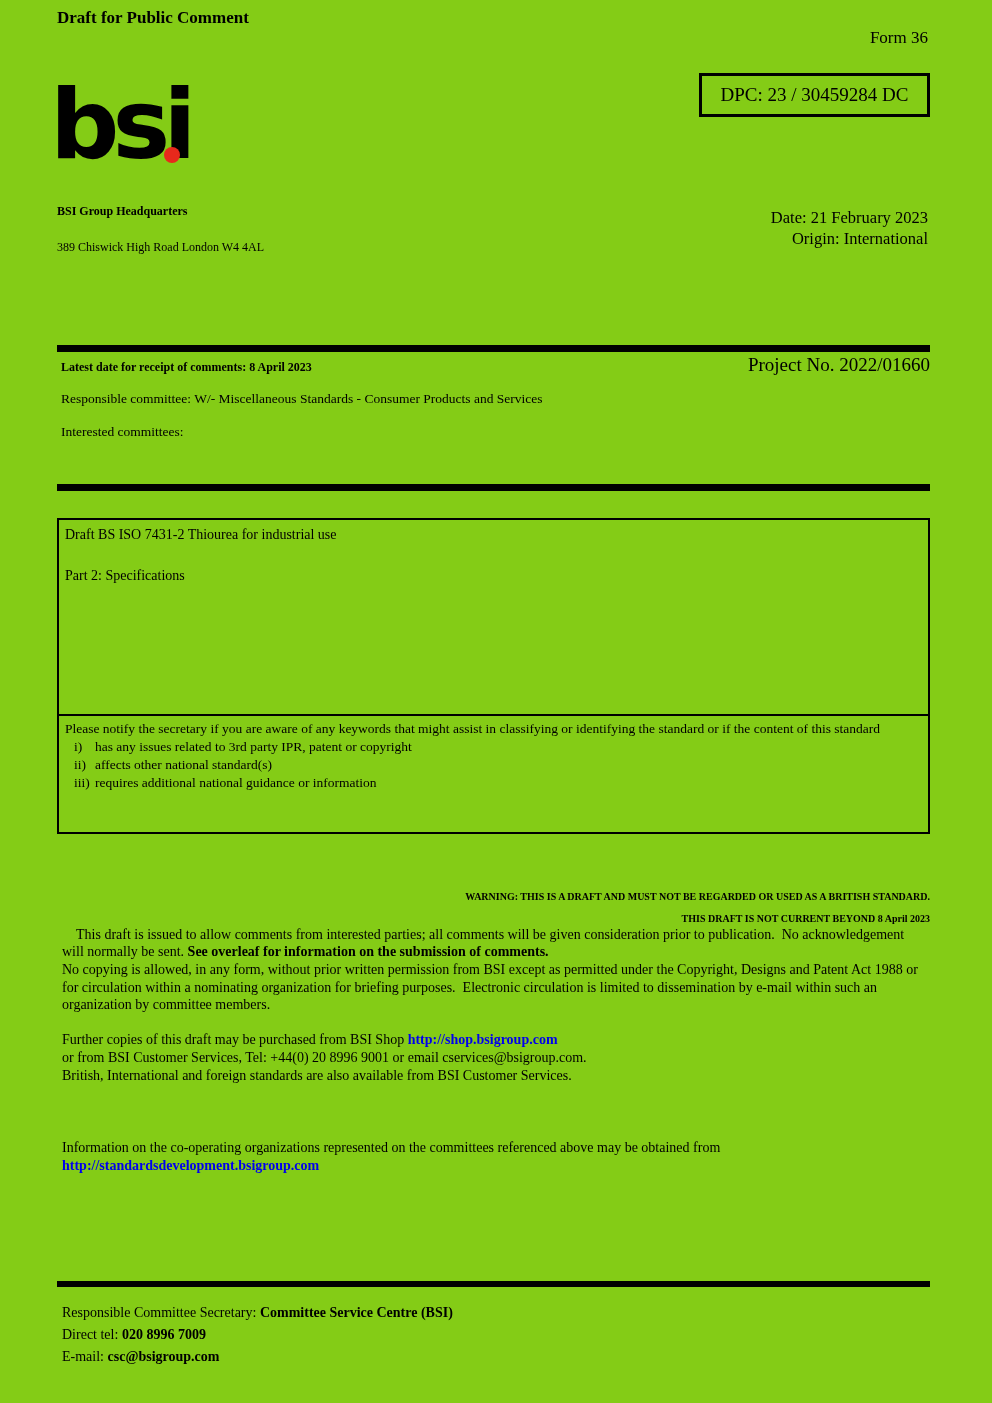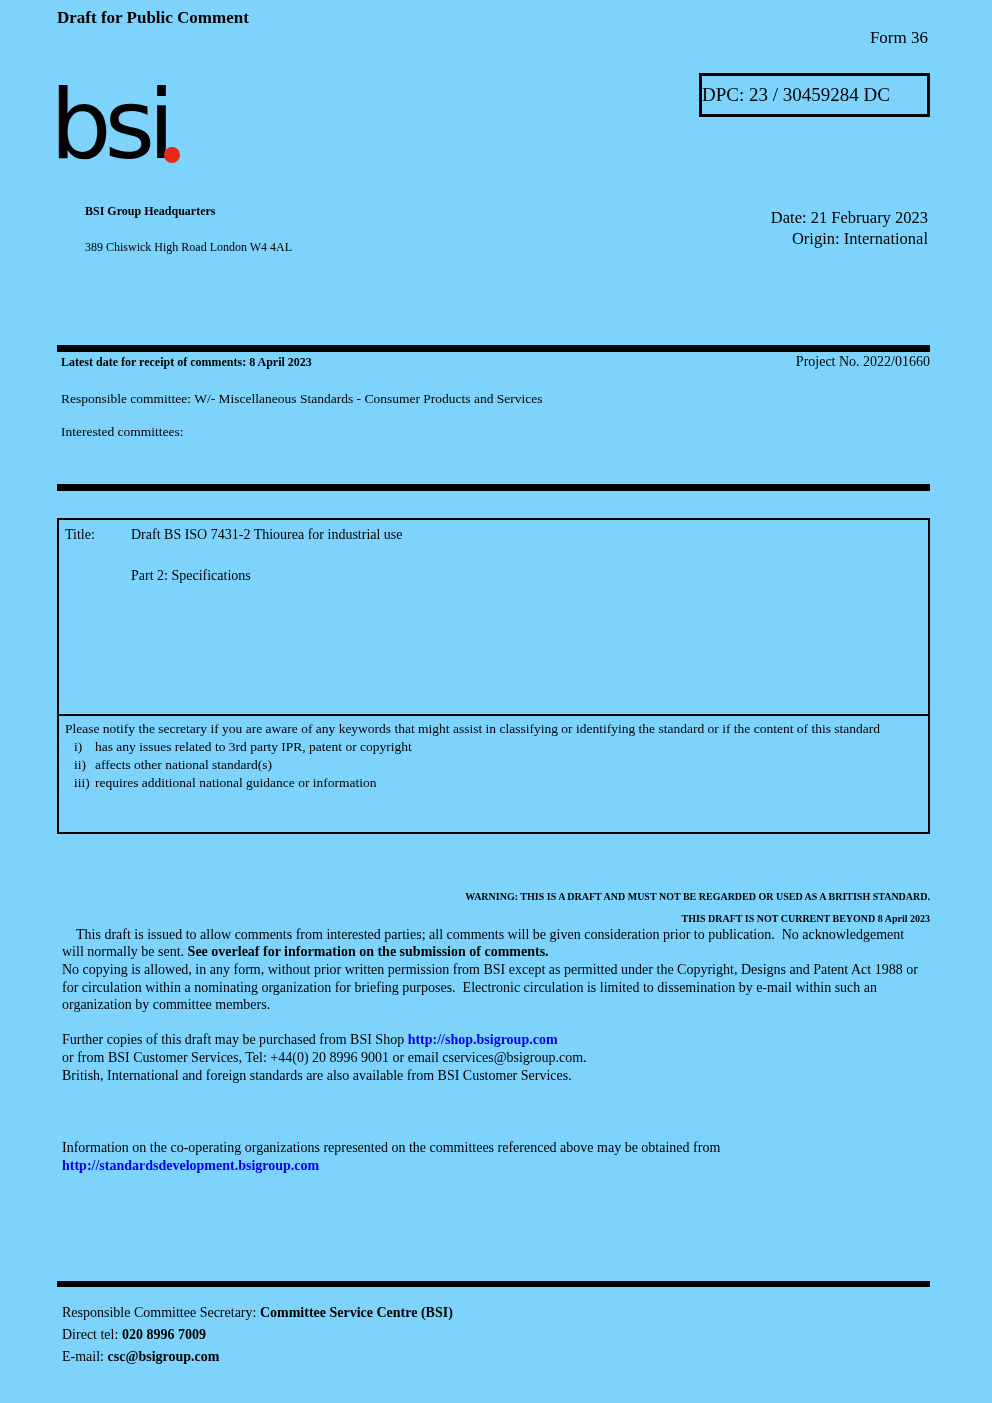--- a/index.html
+++ b/index.html
@@ -2,70 +2,70 @@
 <html><head>
 <meta charset="utf-8">
 <style>
   * { margin: 0; padding: 0; box-sizing: border-box; }
   html, body { background: #888; }
   .page {
     position: relative;
     width: 992px;
     height: 1403px;
     margin: 0 auto;
-    background: #7dd3fc;
+    background: #84cc16;
     color: #000000;
     font-family: "Liberation Serif", serif;
     overflow: hidden;
   }
   .abs { position: absolute; }
 
   .draft-label { left: 57px; top: 8px; font-size: 17px; font-weight: bold; }
   .form-number { right: 64px; top: 28px; font-size: 17px; }
 
   .dpc-box {
     left: 699px; top: 73px; width: 231px; height: 44px;
     border: 3px solid #000;
-    display: flex; align-items: center; justify-content: flex-start;
+    display: flex; align-items: center; justify-content: center;
     font-size: 19px;
   }
 
   .bsi-logo {
     left: 50px; top: 76px;
     font-family: "DejaVu Sans", sans-serif;
-    font-weight: normal;
+    font-weight: bold;
     font-size: 97px;
     letter-spacing: -7px;
     line-height: 1;
   }
   .bsi-dot {
     left: 164px; top: 147px;
     width: 16px; height: 16px;
     border-radius: 50%;
     background: #e8291c;
   }
 
-  .hq-block { left: 57px; top: 204px; width: 320px; margin-left: 28px; }
+  .hq-block { left: 57px; top: 204px; width: 320px; }
   .hq-title { font-size: 12px; font-weight: bold; }
   .hq-address { font-size: 12px; margin-top: 21px; }
   .hq-contact { margin-top: 13px; font-size: 11px; line-height: 15px; }
 
   .date-block { right: 64px; top: 207px; text-align: right; font-size: 16.5px; line-height: 21px; }
 
   .rule { left: 57px; width: 873px; background: #000; }
   .rule-1 { top: 345px; height: 7px; }
   .rule-2 { top: 484px; height: 7px; }
   .rule-3 { top: 1281px; height: 6px; }
 
   .comments-row {
     left: 57px; top: 354px; width: 873px;
     display: flex; justify-content: space-between; align-items: baseline;
   }
   .latest-date { font-size: 12px; font-weight: bold; padding-left: 4px; }
-  .project-no { font-size: 14px; }
+  .project-no { font-size: 19px; }
 
   .responsible-line { left: 61px; top: 391px; font-size: 13.5px; }
   .interested-line { left: 61px; top: 424px; font-size: 13.5px; }
 
   .boxes { left: 57px; top: 518px; width: 873px; }
   .title-box {
     border: 2px solid #000;
     height: 198px;
     padding: 7px 6px;
     display: flex;
@@ -132,21 +132,20 @@
     <span class="project-no">Project No. 2022/01660</span>
   </div>
 
   <div class="abs responsible-line">Responsible committee: W/- Miscellaneous Standards - Consumer Products and Services</div>
   <div class="abs interested-line">Interested committees:</div>
 
   <div class="abs rule rule-2"></div>
 
   <div class="abs boxes">
     <div class="title-box">
-      <div class="title-label">Title:</div>
       <div>
         <div>Draft BS ISO 7431-2 Thiourea for industrial use</div>
         <div class="title-line-2">Part 2: Specifications</div>
       </div>
     </div>
     <div class="notify-box">
       <div>Please notify the secretary if you are aware of any keywords that might assist in classifying or identifying the standard or if the content of this standard</div>
       <div class="notify-item">
         <span class="notify-num">i)</span>
         <span>has any issues related to 3rd party IPR, patent or copyright</span>

